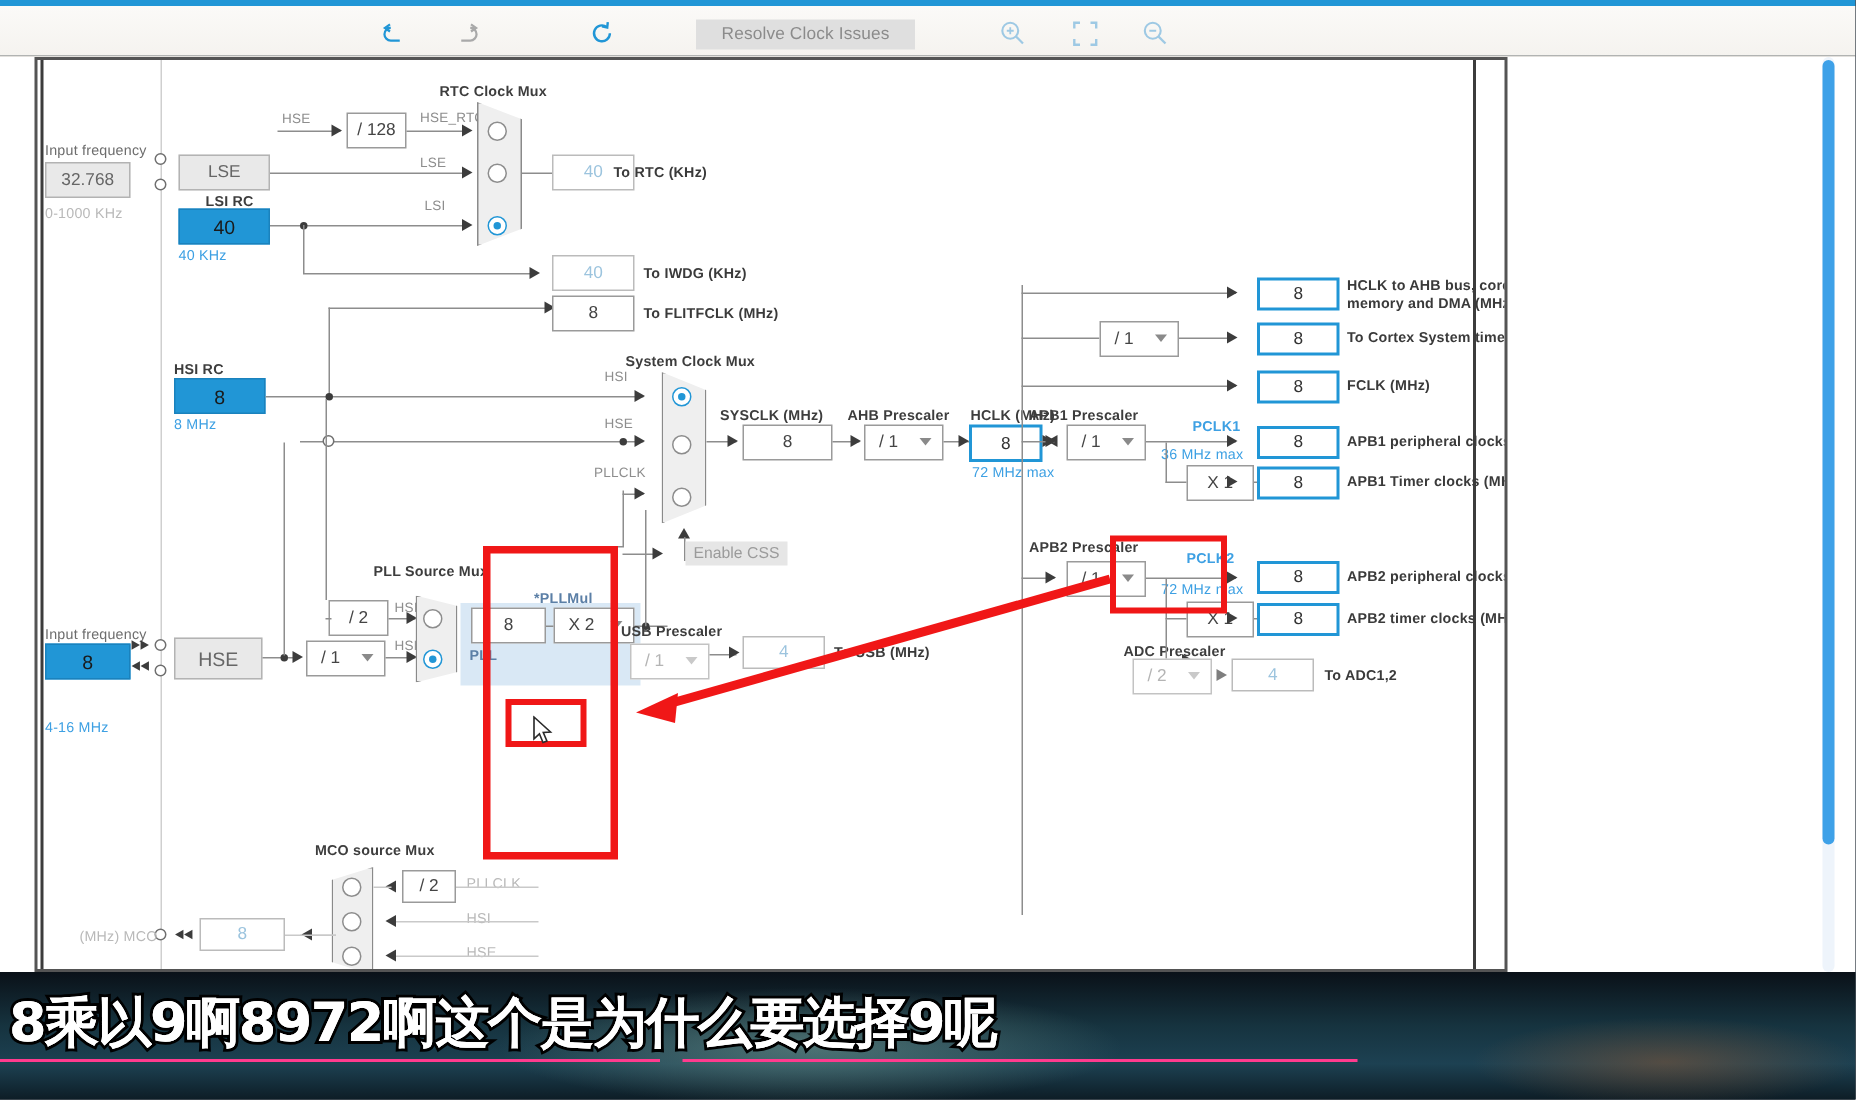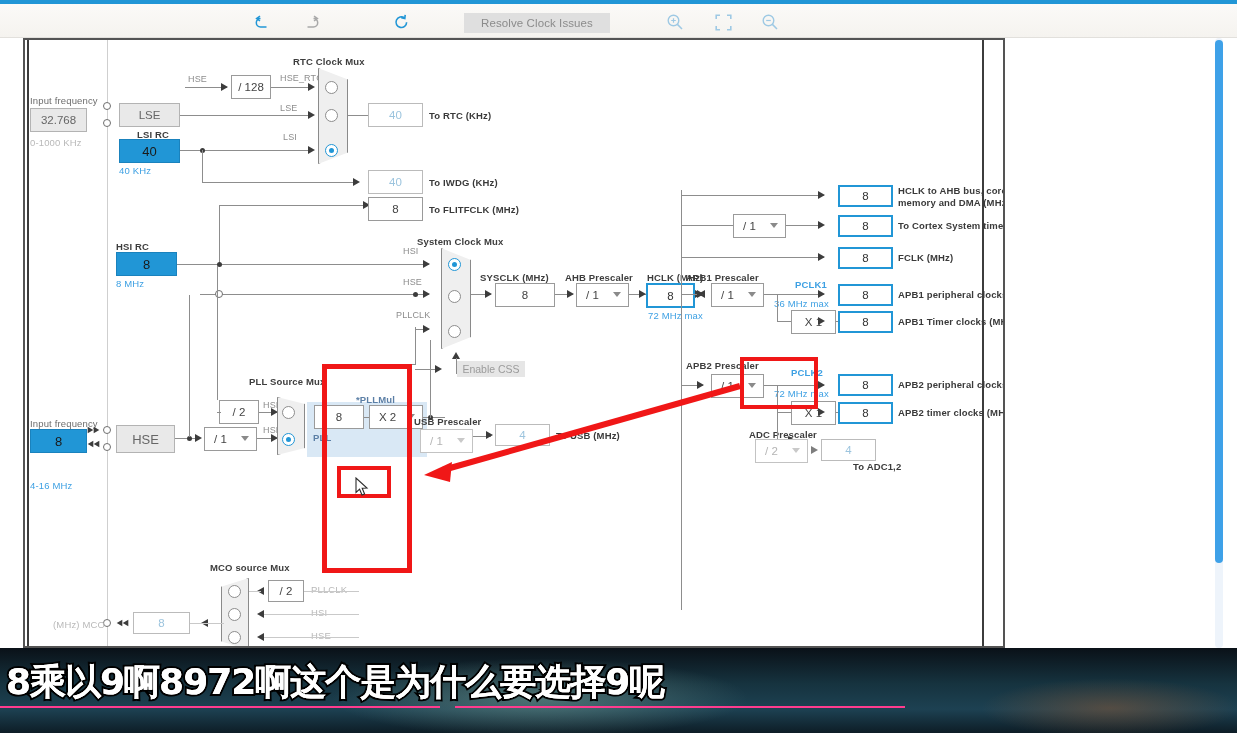--- a/index.html
+++ b/index.html
@@ -333,21 +333,21 @@
       <div class="arrow" style="left:328px; top:138px;"></div>
 
       <div class="mux right" style="left:293px; top:28px; width:30px; height:96px;"></div>
       <div class="radio" style="left:300px; top:41px;"></div>
       <div class="radio" style="left:300px; top:69px;"></div>
       <div class="radio on" style="left:300px; top:104px;"></div>
 
       <div class="w h" style="left:323px; top:75px; width:26px;"></div>
       <div class="arrow" style="left:345px; top:71px;"></div>
       <div class="node readonly" style="left:343px; top:63px; width:55px;">40</div>
-      <div class="cap right-lbl" style="left:404px; top:70px;">To RTC (KHz)</div>
+      <div class="cap right-lbl" style="left:384px; top:70px;">To RTC (KHz)</div>
 
       <div class="node readonly" style="left:343px; top:130px; width:55px;">40</div>
       <div class="cap right-lbl" style="left:404px; top:137px;">To IWDG (KHz)</div>
 
       <div class="w v" style="left:194px; top:165px; height:60px;"></div>
       <div class="w h" style="left:194px; top:165px; width:148px;"></div>
       <div class="arrow" style="left:338px; top:161px;"></div>
       <div class="node" style="left:343px; top:157px; width:55px;">8</div>
       <div class="cap right-lbl" style="left:404px; top:164px;">To FLITFCLK (MHz)</div>
 
@@ -475,21 +475,21 @@
       <div class="cap bold" style="left:724px; top:389px;">ADC Prescaler</div>
       <div class="w v" style="left:752px; top:373px; height:28px;"></div>
       <div class="w h" style="left:752px; top:400px; width:18px;"></div>
       <div class="arrow" style="left:763px; top:396px;"></div>
       <div class="select dim" style="left:730px; top:399px; width:53px;">
         <span>/ 2</span>
         <span class="caret"></span>
       </div>
       <div class="arrow pale" style="left:786px; top:406px;"></div>
       <div class="node readonly" style="left:796px; top:399px; width:55px; height:22px;">4</div>
-      <div class="cap right-lbl" style="left:828px; top:405px;margin-top:16px;">To ADC1,2</div>
+      <div class="cap right-lbl" style="left:858px; top:405px;">To ADC1,2</div>
 
       <div class="cap" style="left:5px; top:378px;">Input frequency</div>
       <div class="node blue-fill" style="left:5px; top:389px; width:57px;">8</div>
       <div class="cap blue" style="left:5px; top:440px;">4-16 MHz</div>
 
       <div class="arrow" style="left:62px; top:386px; transform:scale(.8);"></div>
       <div class="arrow" style="left:68px; top:386px; transform:scale(.8);"></div>
       <div class="circ-open" style="left:78px; top:386px;"></div>
       <div class="arrow left" style="left:62px; top:400px; transform:scale(.8);"></div>
       <div class="arrow left" style="left:68px; top:400px; transform:scale(.8);"></div>

